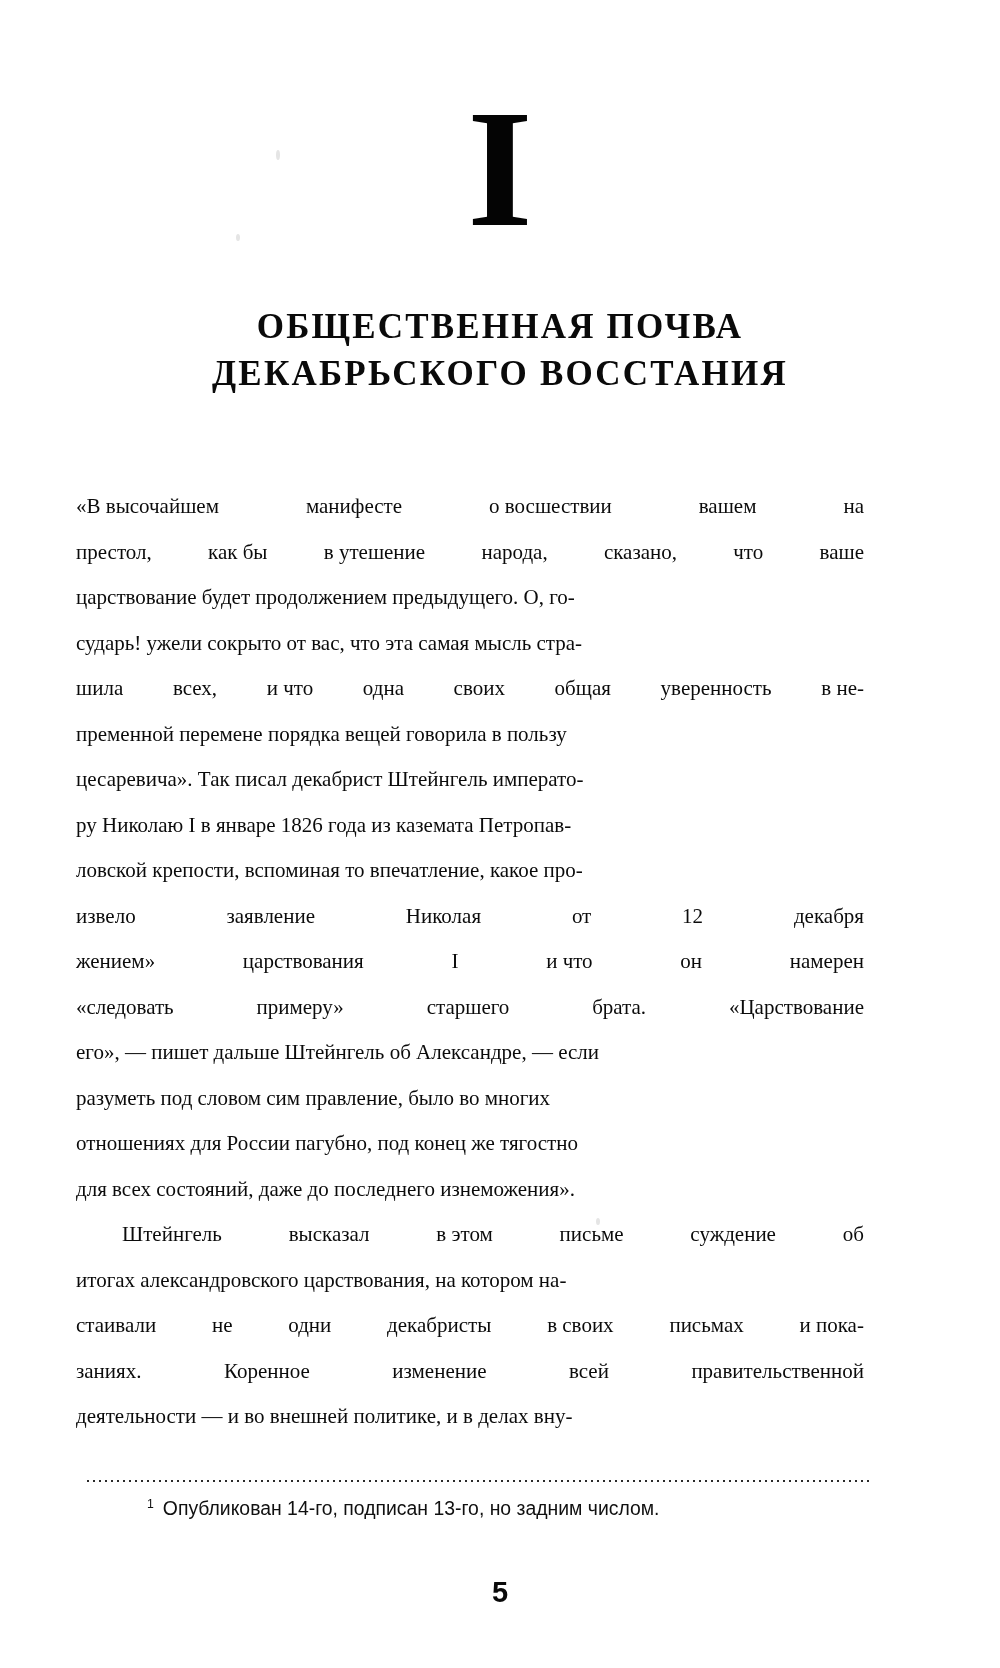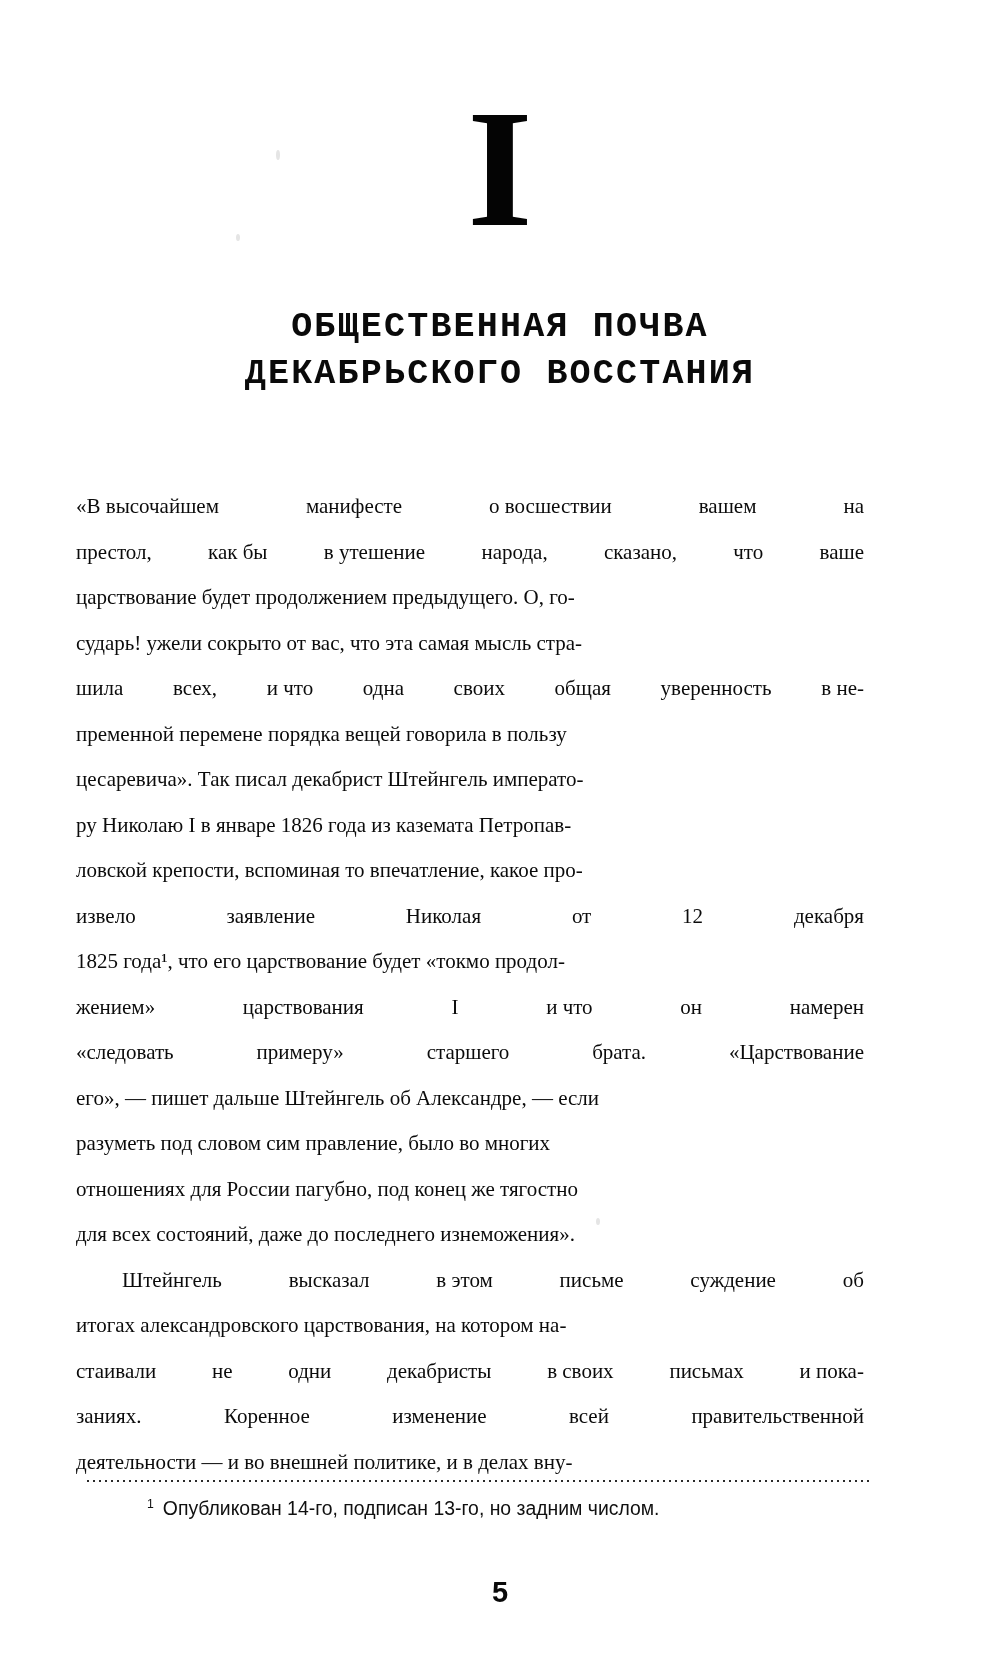--- a/index.html
+++ b/index.html
@@ -35,21 +35,21 @@
     line-height: 0.98;
     font-weight: 700;
     letter-spacing: 0;
     color: #040404;
     display: block;
     height: 176px;
   }
 
   .chapter-title {
     margin-top: 42px;
-    font-family: Liberation Mono, monospace;
+    font-family: Liberation Serif, serif;
     font-weight: 700;
     font-size: 35px;
     line-height: 1.33;
     letter-spacing: 2.2px;
     color: #0a0a0a;
     text-transform: uppercase;
   }
   .chapter-title .tline { display: block; white-space: nowrap; }
 
   
@@ -213,23 +213,20 @@
 
       <span class="jline">
           <span>извело</span>
           <span>заявление</span>
           <span>Николая</span>
           <span>от</span>
           <span>12</span>
           <span>декабря</span>
         </span>
 
-      <span class="jline ragged">
-          <span>1825 года¹, что его царствование будет «токмо продол-</span>
-        </span>
 
       <span class="jline">
           <span>жением»</span>
           <span>царствования</span>
           <span>I</span>
           <span>и что</span>
           <span>он</span>
           <span>намерен</span>
         </span>
 

